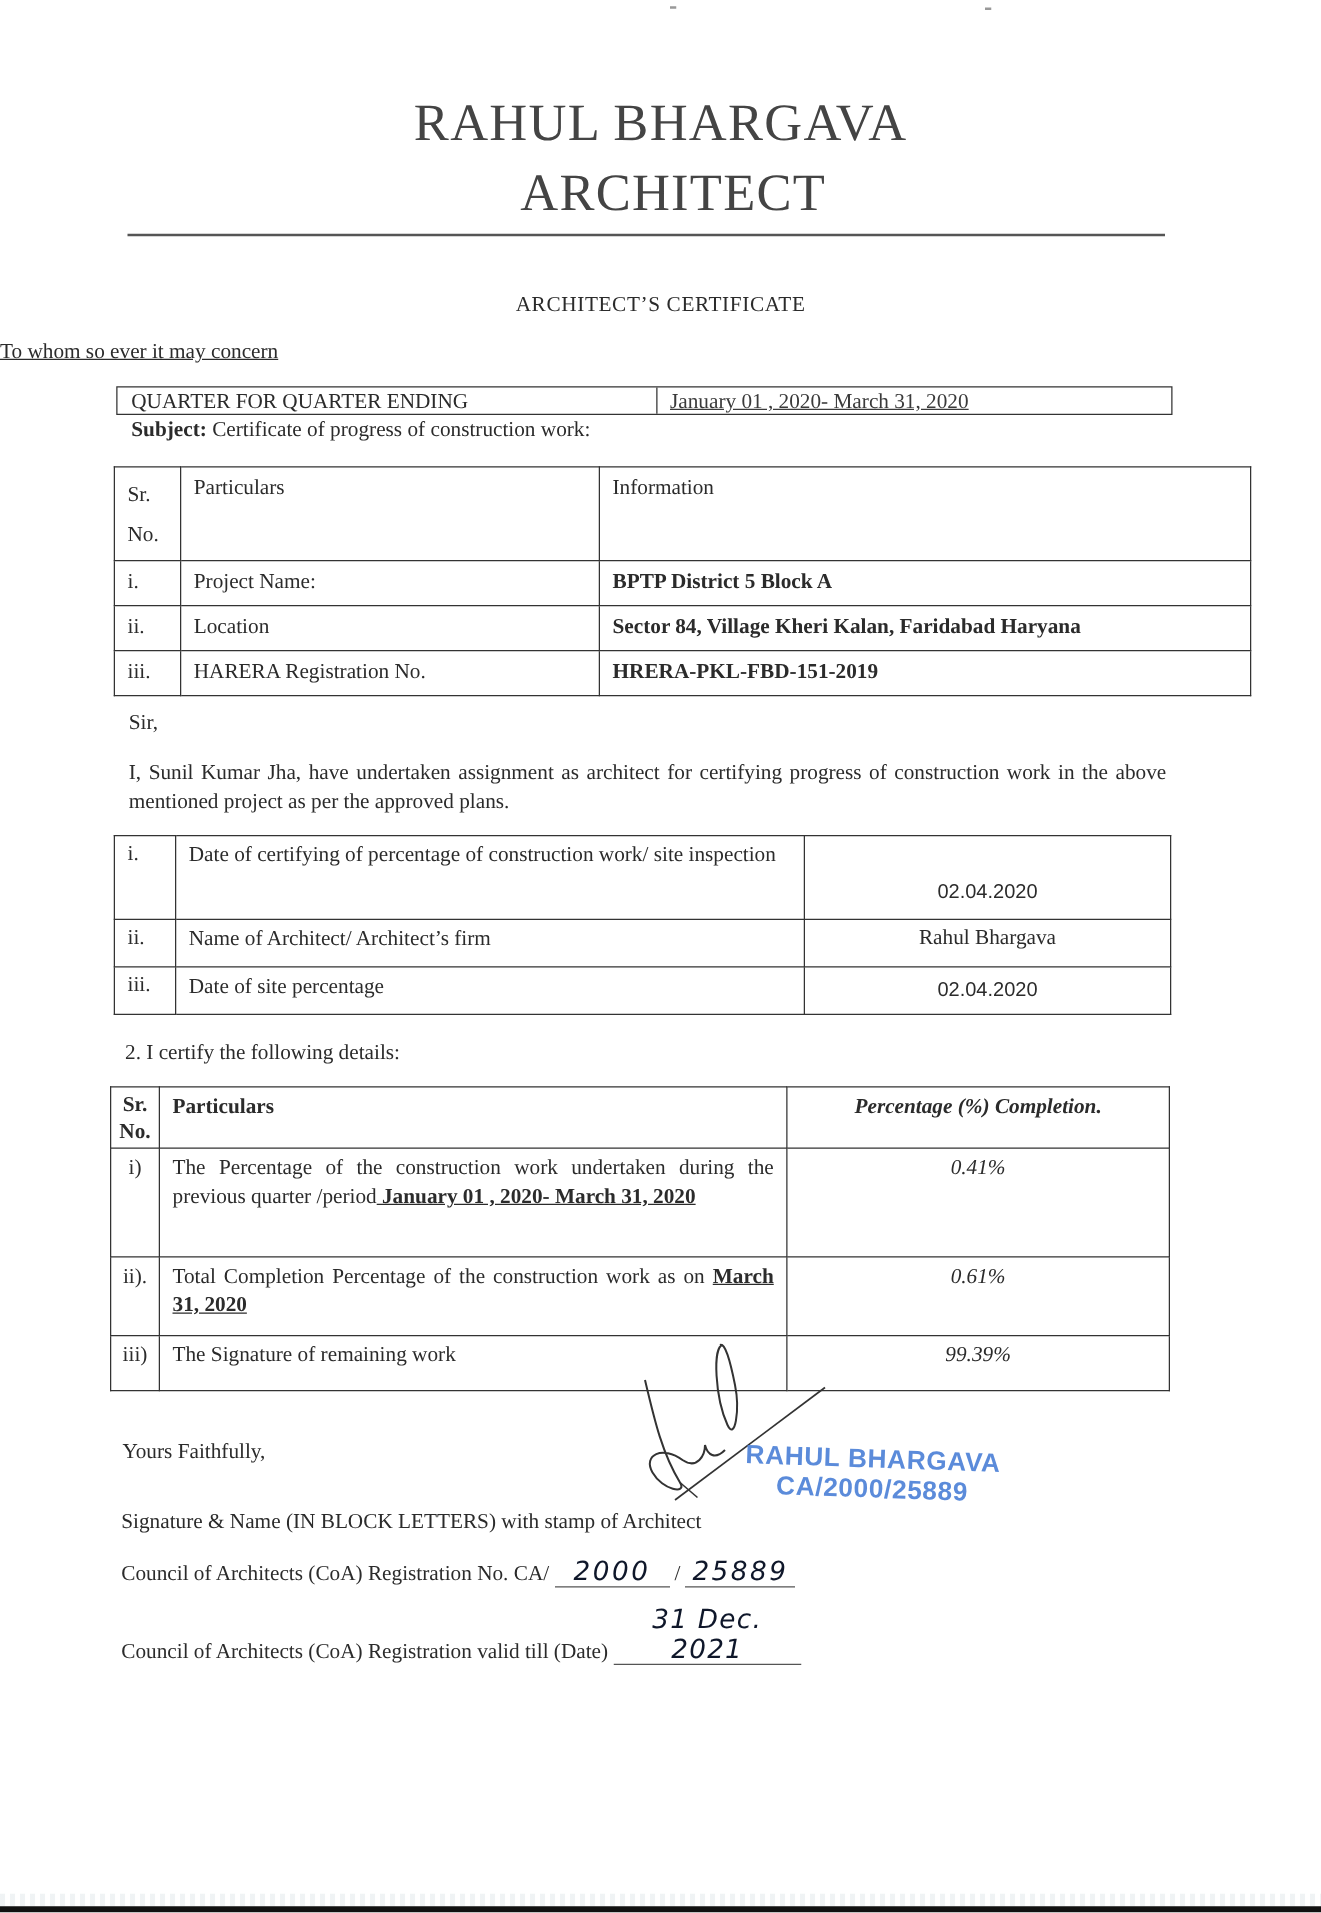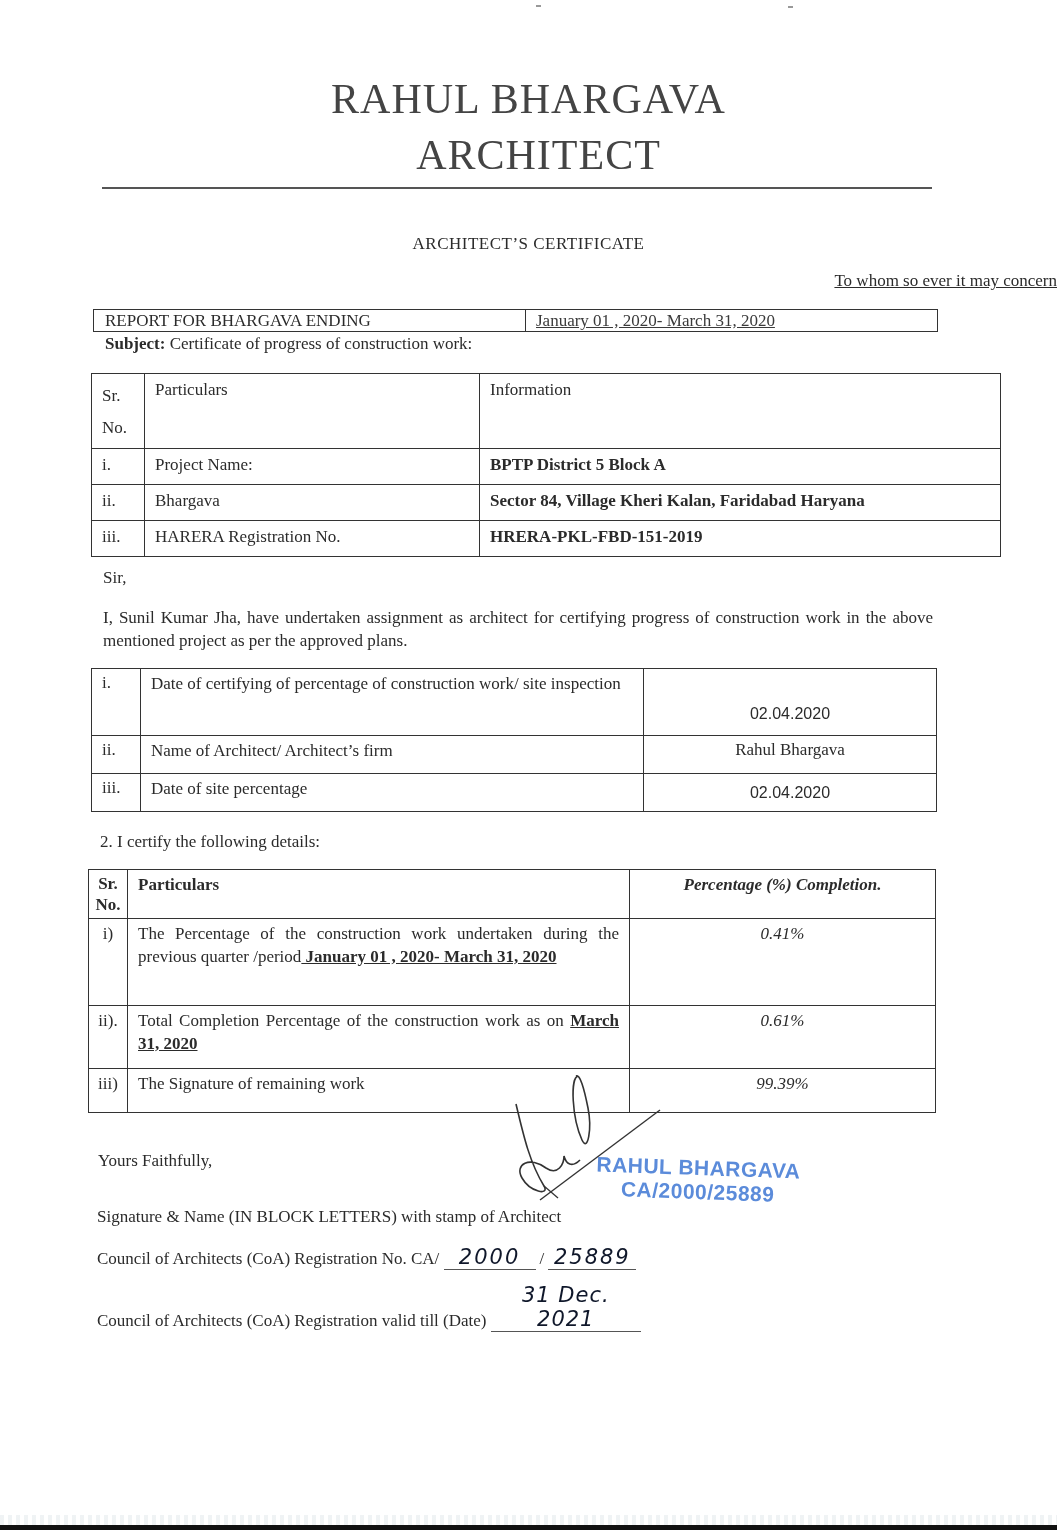--- a/index.html
+++ b/index.html
@@ -8,21 +8,21 @@
       font-family: "Liberation Serif", "DejaVu Serif", serif; color: #2b2b2b;
       overflow: hidden;
     }
     .abs { position: absolute; }
     .speck { position:absolute; width:5px; height:2px; background:#999; }
     .title1 { left:0; width:1057px; top:78px; text-align:center; font-size:42px; letter-spacing:1px; color:#444; line-height:1; padding-left:0; }
     .title1 span, .title2 span { display:inline-block; }
     .title2 { left:0; width:1057px; top:134px; text-align:center; font-size:42px; color:#444; letter-spacing:1px; line-height:1; padding-left:20px; box-sizing:border-box; }
     .hrule { left:102px; top:187px; width:830px; height:2px; background:#555; }
     .cert-title { left:0; width:1057px; top:234px; text-align:center; font-size:17px; letter-spacing:0.5px; color:#2b2b2b; }
-    .concern { left:0; width:1057px; top:271px; text-align:right; font-size:17px; }
+    .concern { left:0; width:1057px; top:271px; text-align:left; font-size:17px; }
     .concern span { text-decoration: underline; }
     .quarter-box { left:93px; top:309px; width:845px; height:23px; border:1.5px solid #333; box-sizing:border-box; display:flex; font-size:17px; }
     .quarter-box .q-label { width:420px; padding-left:11px; line-height:21px; }
     .quarter-box .q-val { flex:1; border-left:1.5px solid #333; padding-left:10px; line-height:21px; text-decoration: underline; color:#3a3a3a; }
     .subject { left:105px; top:334px; font-size:17px;text-align:center; }
     .subject b { font-weight:bold; }
     table { border-collapse: collapse; position:absolute; font-size:17px; }
     td, th { border:1.5px solid #333; vertical-align:top; text-align:left; font-weight:normal; padding:0; }
     .t1 { left:91px; top:373px; width:910px; }
     .t1 td { padding:6px 10px 4px 10px; }
@@ -61,40 +61,40 @@
 <div class="speck" style="left:788px; top:6px;"></div>
 
 <div class="abs title1"><span>RAHUL BHARGAVA</span></div>
 <div class="abs title2"><span>ARCHITECT</span></div>
 <div class="abs hrule"></div>
 
 <div class="abs cert-title">ARCHITECT’S CERTIFICATE</div>
 <div class="abs concern"><span>To whom so ever it may concern</span></div>
 
 <div class="abs quarter-box">
-  <div class="q-label">REPORT FOR BHARGAVA ENDING</div>
+  <div class="q-label">QUARTER FOR QUARTER ENDING</div>
   <div class="q-val">January 01 , 2020- March 31, 2020</div>
 </div>
 <div class="abs subject"><b>Subject:</b><span> Certificate of progress of construction work:</span></div>
 
 <table class="t1">
   <tbody>
       <tr style="height:67px;">
     <td class="c1" style="line-height:32px;"><span>Sr.</span><br><span>No.</span></td>
     <td class="c2">Particulars</td>
     <td>Information</td>
   </tr>
   <tr style="height:36px;">
     <td class="c1">i.</td>
     <td class="c2">Project Name:</td>
     <td class="bold">BPTP District 5 Block A</td>
   </tr>
   <tr style="height:36px;">
     <td class="c1">ii.</td>
-    <td class="c2">Bhargava</td>
+    <td class="c2">Location</td>
     <td class="bold">Sector 84, Village Kheri Kalan, Faridabad Haryana</td>
   </tr>
   <tr style="height:36px;">
     <td class="c1">iii.</td>
     <td class="c2">HARERA Registration No.</td>
     <td class="bold">HRERA-PKL-FBD-151-2019</td>
   </tr>
 </tbody>
   </table>
 

